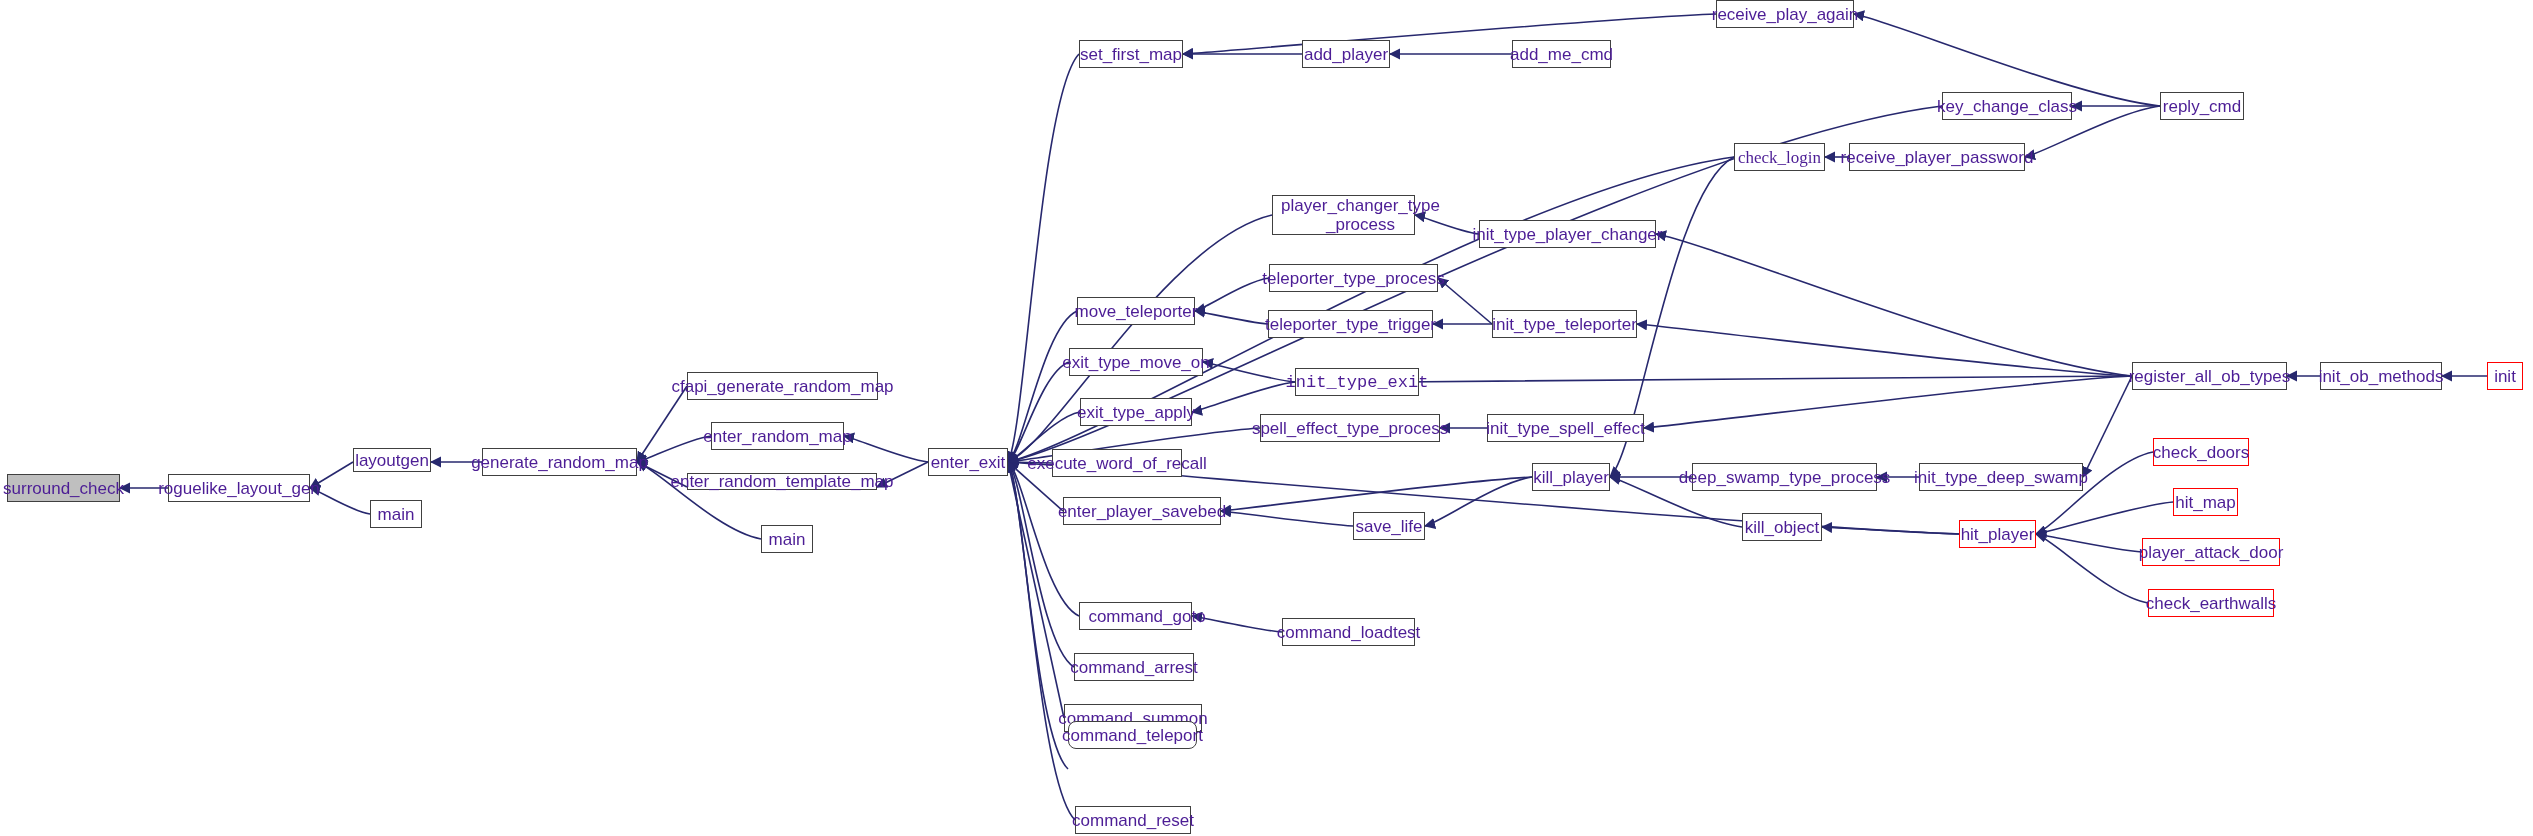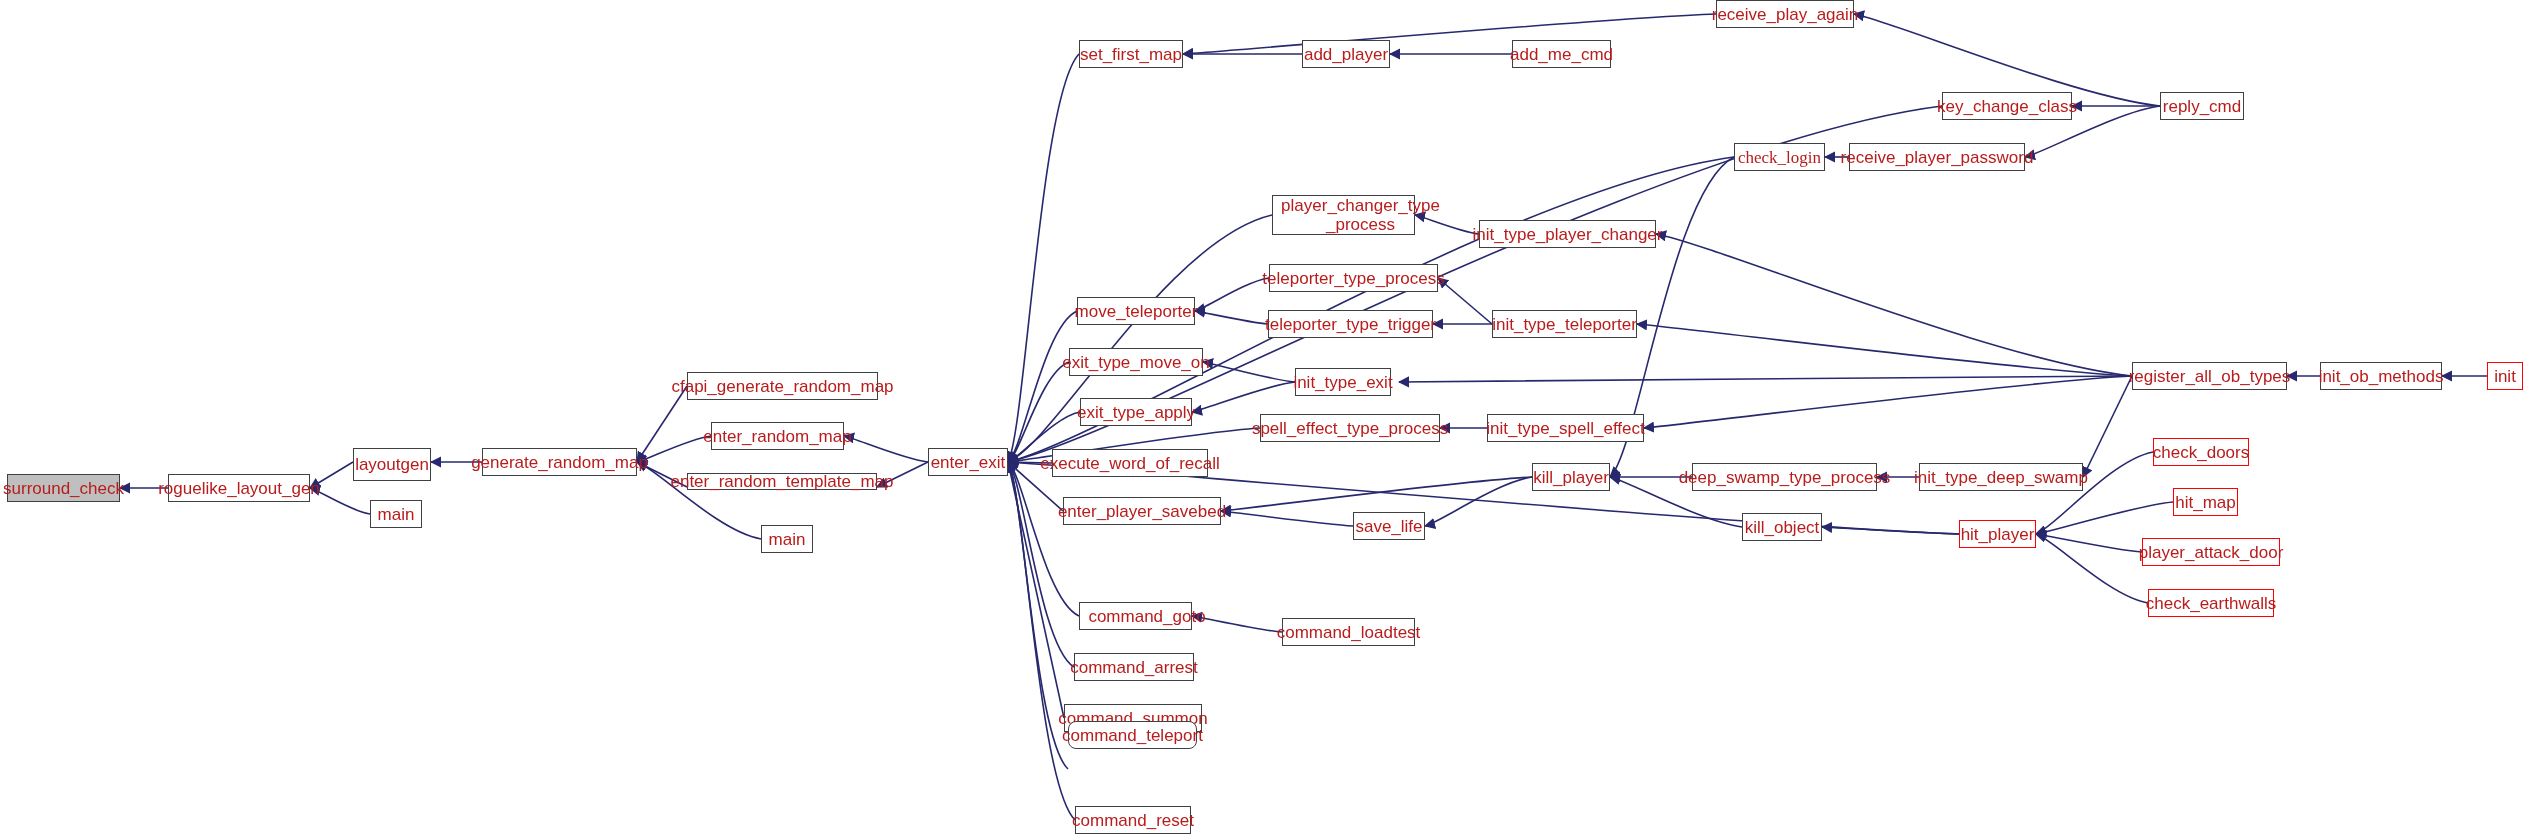--- a/index.html
+++ b/index.html
@@ -4,21 +4,21 @@
 <style>
   html,body{margin:0;padding:0;background:#ffffff;}
   body{font-family:"Liberation Sans",sans-serif;}
   #graph{position:relative;width:2533px;height:836px;background:#ffffff;overflow:hidden;}
   #edges{position:absolute;left:0;top:0;width:2533px;height:836px;pointer-events:none;}
   .node{
     position:absolute;
     box-sizing:border-box;
     border:1px solid #404040;
     background:#ffffff;
-    color:#b91c1c;
+    color:#4c1d95;
     display:flex;
     align-items:center;
     justify-content:center;
     text-align:center;
     font-size:17px;
     line-height:19px;
     white-space:pre-line;
     letter-spacing:0px;
     z-index:2;
   }
@@ -95,21 +95,21 @@
         <path d="M 1282 632 C 1259.68679245283 630.4, 1202.0409433962263 617.28, 1192 616" fill="none" stroke="#27286e" stroke-width="1.6" marker-end="url(#arrow)"></path>
         <path d="M 1074 667 C 1039.6532103321033 646.5, 1023.4560553505535 478.4, 1008 462" fill="none" stroke="#27286e" stroke-width="1.6" marker-end="url(#arrow)"></path>
         <path d="M 1064 718 L 1008 462" fill="none" stroke="#27286e" stroke-width="1.6" marker-end="url(#arrow)"></path>
         <path d="M 1068 769 C 1035 738.3, 1022.85 486.56, 1008 462" fill="none" stroke="#27286e" stroke-width="1.6" marker-end="url(#arrow)"></path>
         <path d="M 1075 820 C 1038.15 784.2, 1024.5825 490.64, 1008 462" fill="none" stroke="#27286e" stroke-width="1.6" marker-end="url(#arrow)"></path>
       </g>
   </svg>
   <div id="node-layer">
       <div class="node focus" style="left: 7px; top: 474px; width: 113px; height: 28px;">surround_check</div>
       <div class="node" style="left: 168px; top: 474px; width: 142px; height: 28px;">roguelike_layout_gen</div>
-      <div class="node" style="left: 353px; top: 448px; width: 78px; height: 33px;">layoutgen</div>
+      <div class="node" style="left: 353px; top: 448px; width: 78px; height: 24px;">layoutgen</div>
       <div class="node" style="left: 370px; top: 500px; width: 52px; height: 28px;">main</div>
       <div class="node" style="left: 482px; top: 448px; width: 155px; height: 28px;">generate_random_map</div>
       <div class="node" style="left: 687px; top: 372px; width: 191px; height: 28px;">cfapi_generate_random_map</div>
       <div class="node" style="left: 711px; top: 422px; width: 133px; height: 28px;">enter_random_map</div>
       <div class="node" style="left: 687px; top: 473px; width: 190px; height: 17px;">enter_random_template_map</div>
       <div class="node" style="left: 761px; top: 525px; width: 52px; height: 28px;">main</div>
       <div class="node" style="left: 928px; top: 448px; width: 80px; height: 28px;">enter_exit</div>
       <div class="node" style="left: 1079px; top: 40px; width: 104px; height: 28px;">set_first_map</div>
       <div class="node" style="left: 1302px; top: 40px; width: 88px; height: 28px;">add_player</div>
       <div class="node" style="left: 1512px; top: 40px; width: 99px; height: 28px;">add_me_cmd</div>
@@ -119,25 +119,25 @@
       <div class="node" style="left: 1849px; top: 143px; width: 176px; height: 28px;">receive_player_password</div>
       <div class="node" style="left: 1734px; top: 143px; width: 91px; height: 28px; font-family: Liberation Serif, serif;">check_login</div>
       <div class="node" style="left: 1272px; top: 195px; width: 143px; height: 40px; padding-left: 34px;">player_changer_type
 _process</div>
       <div class="node" style="left: 1479px; top: 220px; width: 177px; height: 28px;">init_type_player_changer</div>
       <div class="node" style="left: 1269px; top: 264px; width: 169px; height: 28px;">teleporter_type_process</div>
       <div class="node" style="left: 1077px; top: 297px; width: 118px; height: 28px;">move_teleporter</div>
       <div class="node" style="left: 1268px; top: 310px; width: 165px; height: 28px;">teleporter_type_trigger</div>
       <div class="node" style="left: 1492px; top: 310px; width: 145px; height: 28px;">init_type_teleporter</div>
       <div class="node" style="left: 1069px; top: 348px; width: 134px; height: 28px;">exit_type_move_on</div>
-      <div class="node" style="left: 1295px; top: 368px; width: 96px; height: 28px;">init_type_exit</div>
+      <div class="node" style="left: 1295px; top: 368px; width: 124px; height: 28px; font-family: Liberation Mono, monospace;">init_type_exit</div>
       <div class="node" style="left: 1080px; top: 398px; width: 112px; height: 28px;">exit_type_apply</div>
       <div class="node" style="left: 1260px; top: 414px; width: 180px; height: 28px;">spell_effect_type_process</div>
       <div class="node" style="left: 1487px; top: 414px; width: 157px; height: 28px;">init_type_spell_effect</div>
-      <div class="node" style="left: 1052px; top: 449px; width: 156px; height: 28px;">execute_word_of_recall</div>
+      <div class="node" style="left: 1052px; top: 449px; width: 130px; height: 28px;">execute_word_of_recall</div>
       <div class="node" style="left: 1532px; top: 463px; width: 78px; height: 28px;">kill_player</div>
       <div class="node" style="left: 1692px; top: 463px; width: 185px; height: 28px;">deep_swamp_type_process</div>
       <div class="node" style="left: 1919px; top: 463px; width: 164px; height: 28px;">init_type_deep_swamp</div>
       <div class="node" style="left: 1063px; top: 497px; width: 158px; height: 28px;">enter_player_savebed</div>
       <div class="node" style="left: 1353px; top: 512px; width: 72px; height: 28px;">save_life</div>
       <div class="node" style="left: 1742px; top: 513px; width: 80px; height: 28px;">kill_object</div>
       <div class="node red" style="left: 1959px; top: 520px; width: 77px; height: 28px;">hit_player</div>
       <div class="node" style="left: 2132px; top: 362px; width: 155px; height: 28px;">register_all_ob_types</div>
       <div class="node" style="left: 2320px; top: 362px; width: 122px; height: 28px;">init_ob_methods</div>
       <div class="node red" style="left: 2487px; top: 362px; width: 36px; height: 28px;">init</div>

